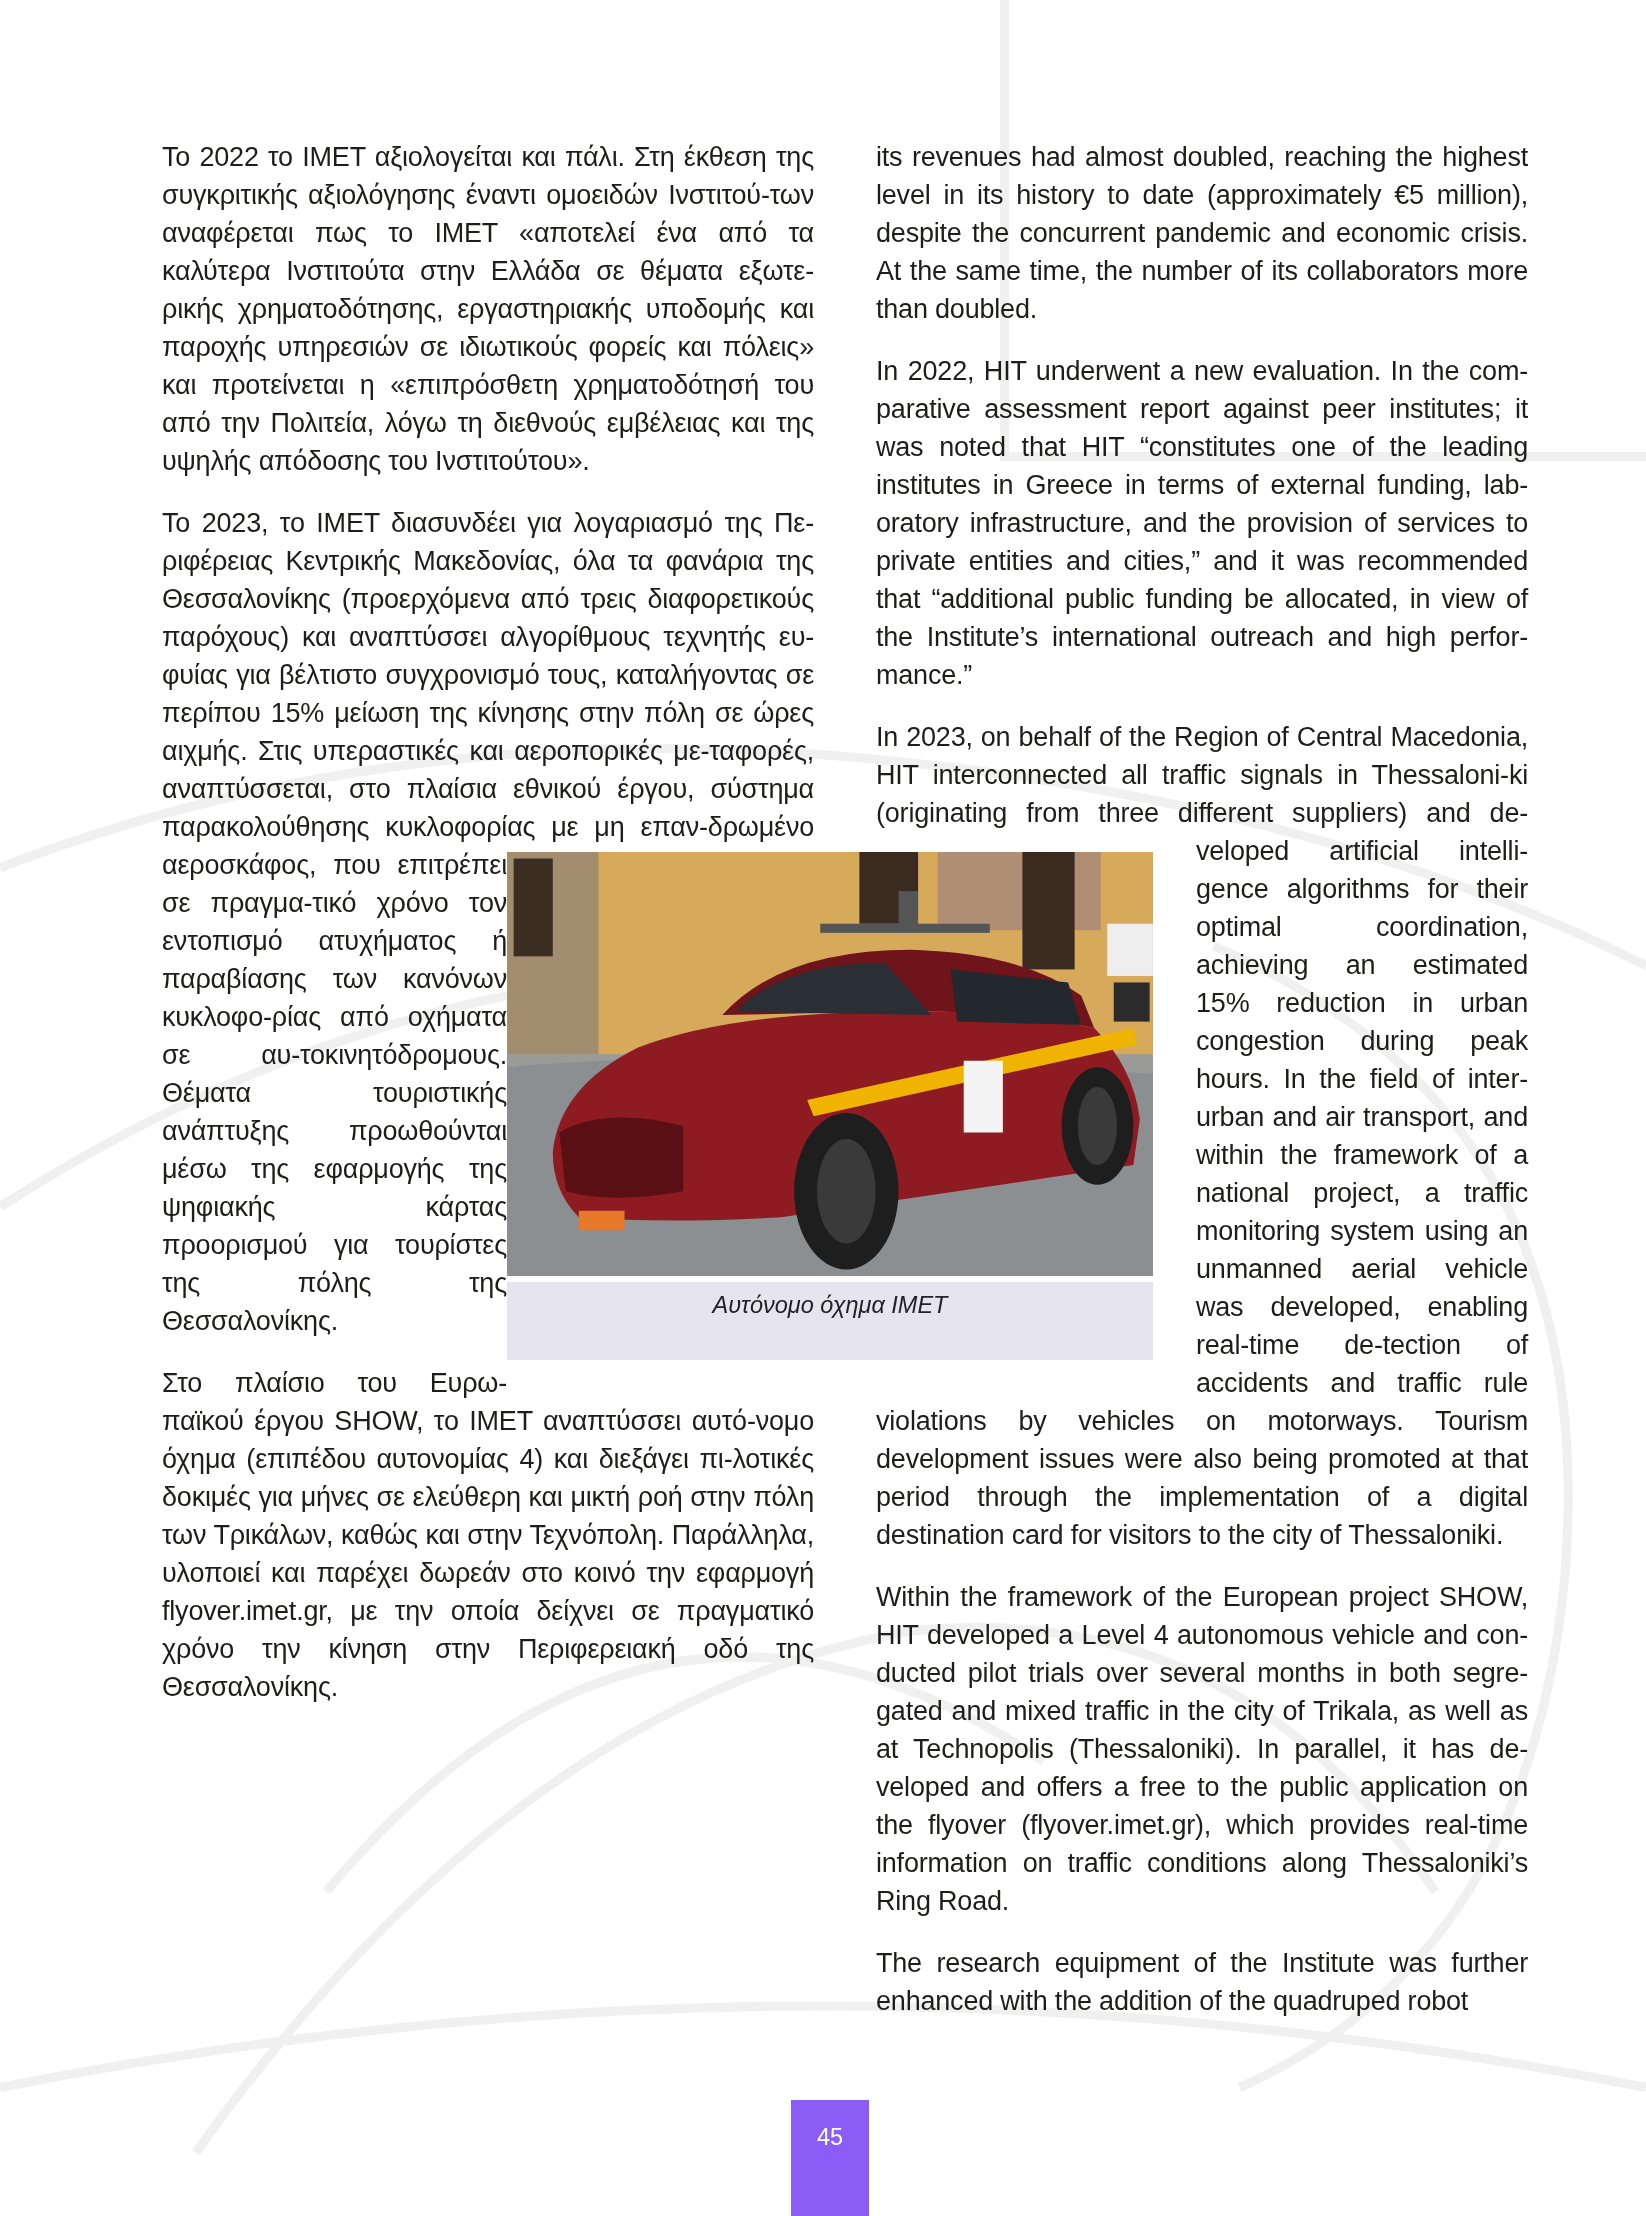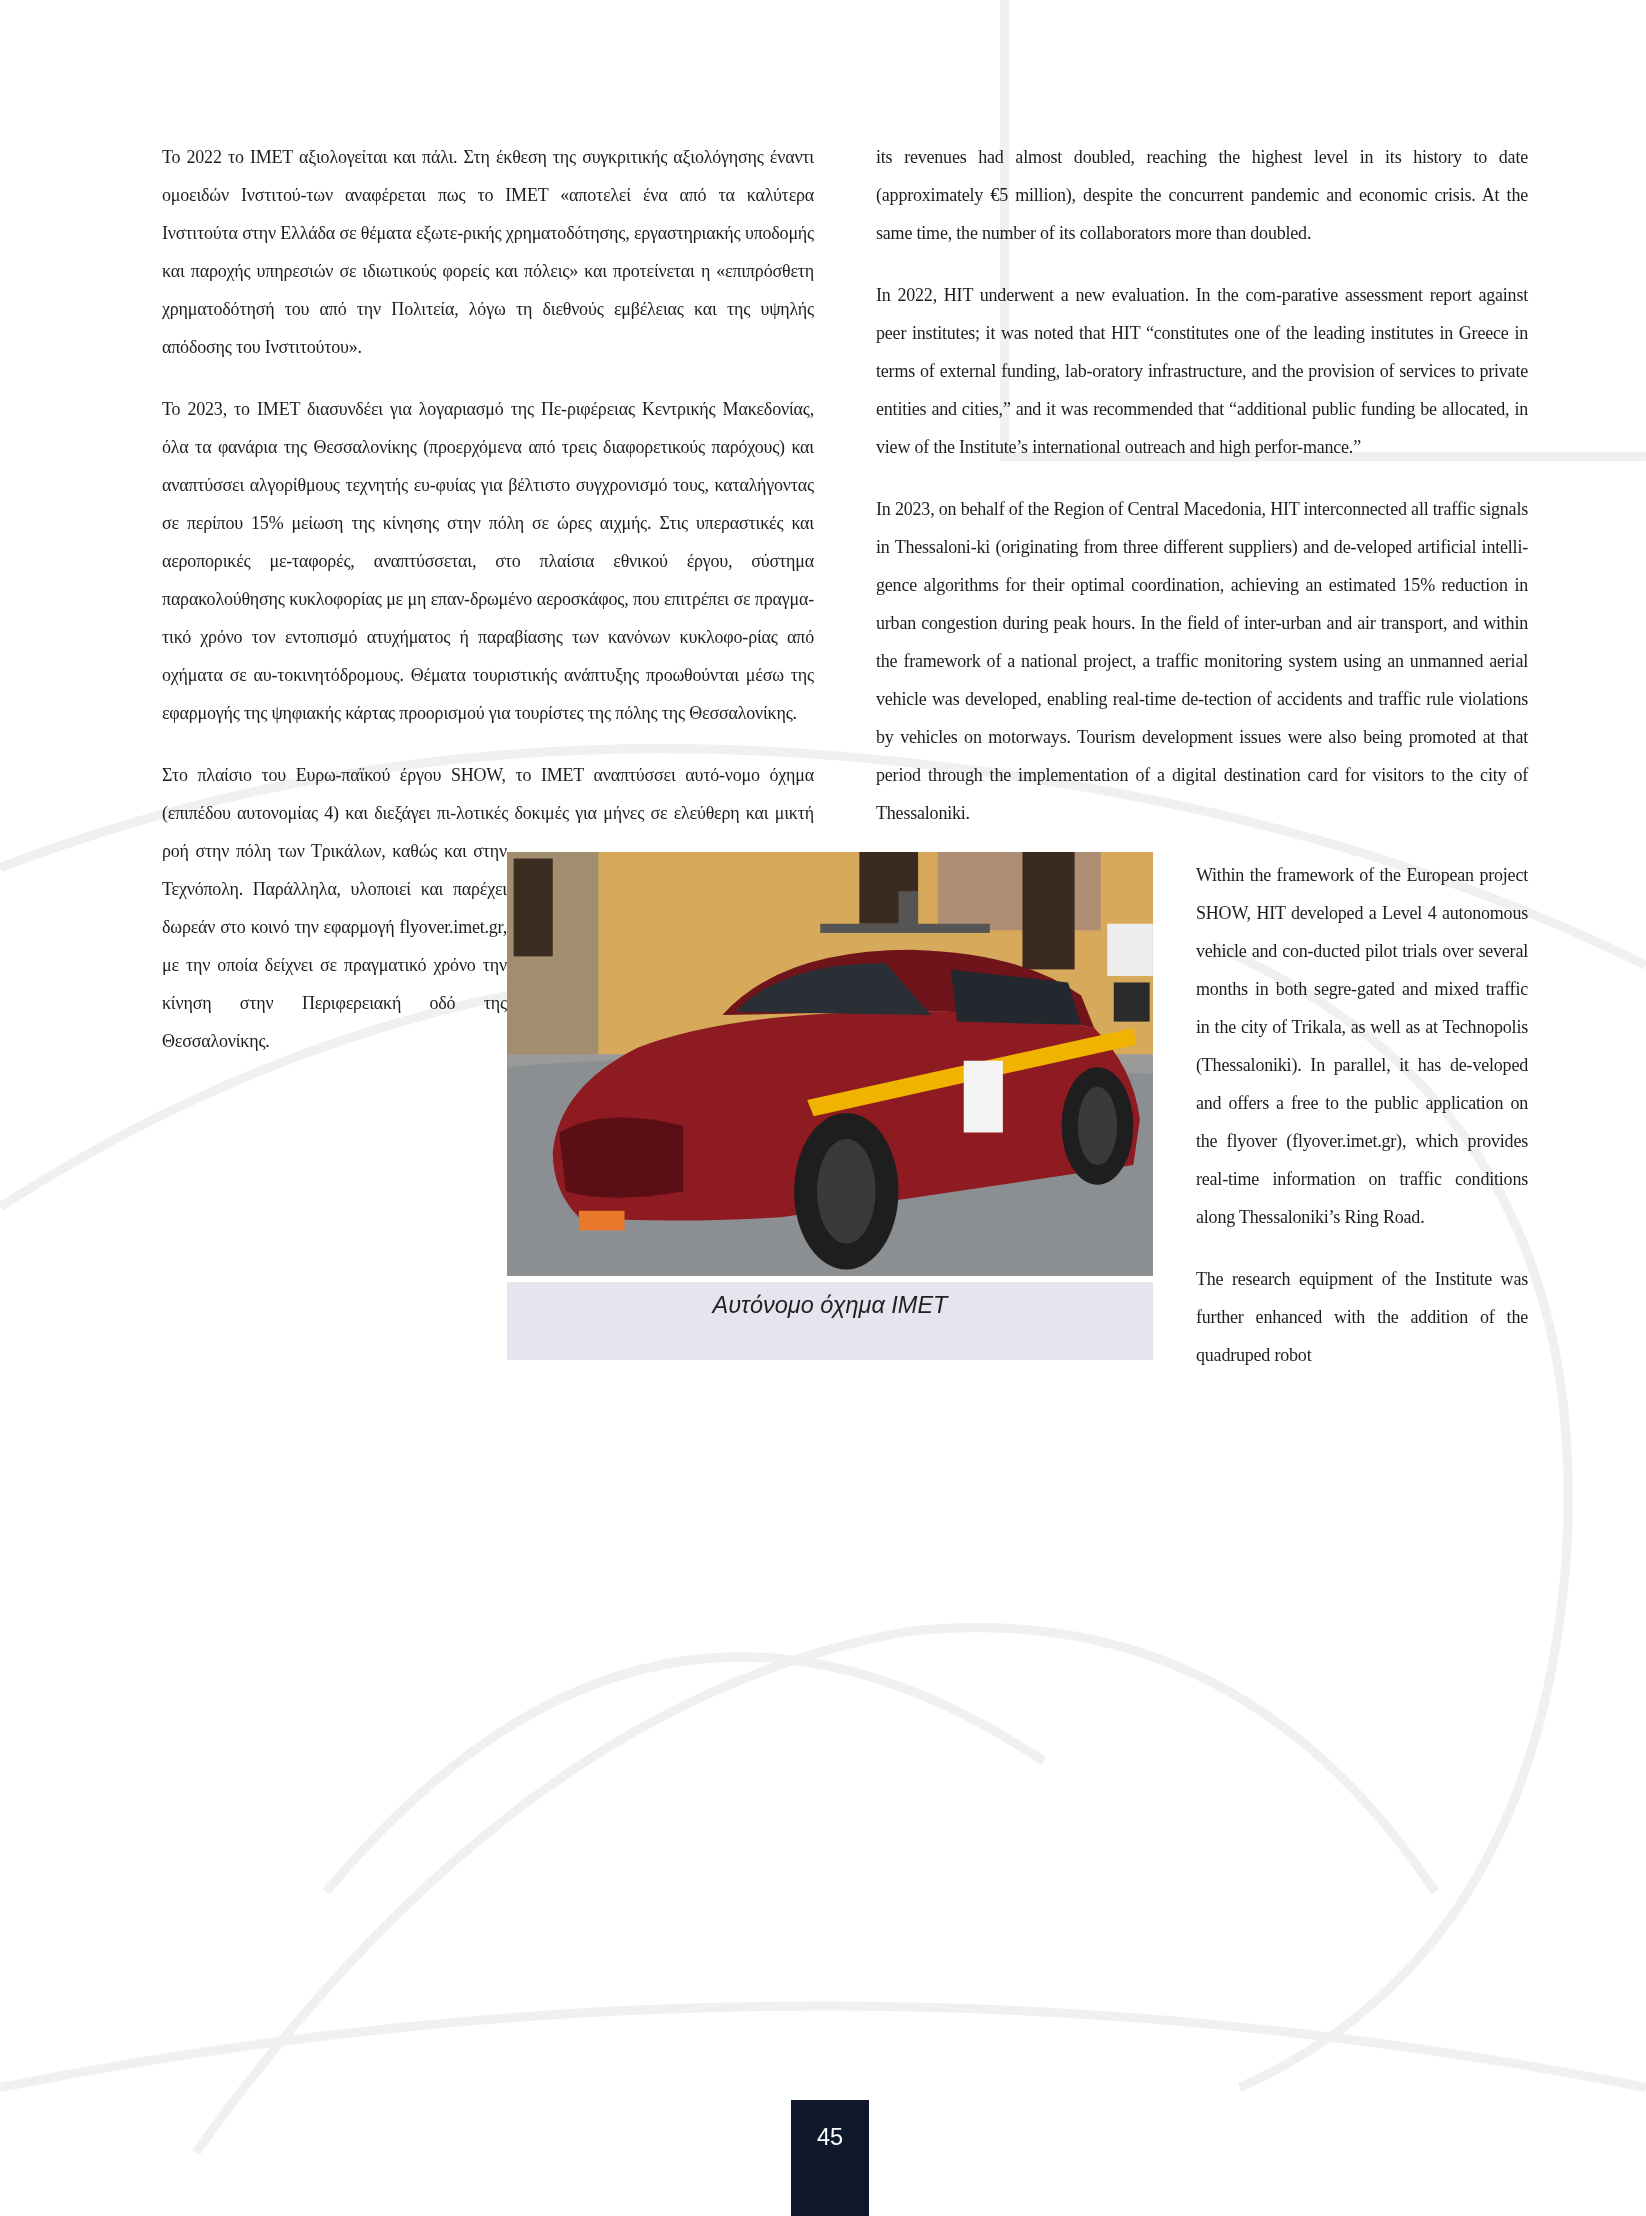--- a/index.html
+++ b/index.html
@@ -1,30 +1,30 @@
 <!DOCTYPE html>
 <html style="font-size:10.4px"><head>
 <meta charset="utf-8">
 <style>
   html, body { margin: 0; padding: 0; background: #ffffff; }
   body { width: 1646px; height: 2216px; position: relative; overflow: hidden;
          font-family: "Liberation Sans", "DejaVu Sans", sans-serif; color: #1d1d1b; }
   .watermark { position: absolute; left: 0; top: 0; width: 1646px; height: 2216px; z-index: 0; pointer-events: none; }
-  .col { position: absolute; z-index: 1; font-size: 18px; line-height: 38px; text-align: justify; letter-spacing: -0.2px; font-family: Liberation Serif, serif; }
+  .col { position: absolute; z-index: 1; font-size: 27px; line-height: 38px; text-align: justify; letter-spacing: -0.2px; }
   .col p { margin: 0 0 24px 0; hyphens: manual; }
   .col-left { left: 162px; top: 138px; width: 652px; }
   .col-right { left: 876px; top: 138px; width: 652px; }
   .figure { position: absolute; z-index: 2; left: 507px; top: 852px; width: 646px; }
   .photo { width: 646px; height: 424px; position: relative; overflow: hidden; background: #c9a25a; }
   .caption { margin-top: 6px; background: #e6e5ef; height: 78px; text-align: center;
              font-style: italic; font-size: 23.5px; line-height: 33px; padding-top: 6.5px; box-sizing: border-box; }
   .caption .gr { color: #222; }
   .caption .en { color: #444; }
   .page-num { position: absolute; z-index: 2; left: 791px; top: 2100px; width: 78px; height: 117px;
-              background: #0f172a; color: #ffffff; font-size: 23.5px; text-align: center; line-height: 35px; padding-top: 19.6px; box-sizing: border-box; }
+              background: #8b5cf6; color: #ffffff; font-size: 23.5px; text-align: center; line-height: 35px; padding-top: 19.6px; box-sizing: border-box; }
 </style>
 </head>
 <body>
 
 <svg class="watermark" viewBox="0 0 2523 3397">
   <g fill="none" stroke="#f0f0f0" stroke-width="14">
     <path d="M0 1330 Q600 1100 1300 1160 Q2000 1220 2523 1480"></path>
     <path d="M0 1850 Q700 1400 1500 1500"></path>
     <path d="M1540 0 L1540 700 L2523 700"></path>
     <path d="M1860 1450 Q2450 1700 2400 2400 Q2350 3000 1900 3200"></path>

